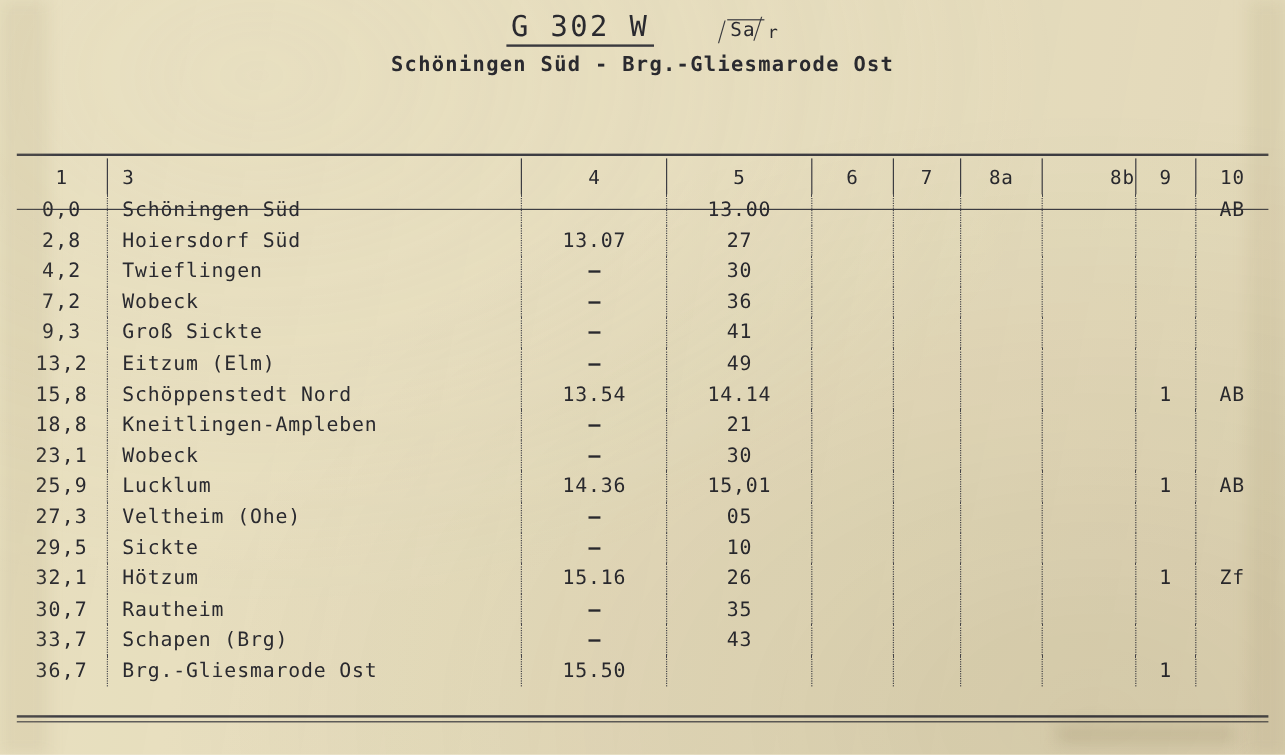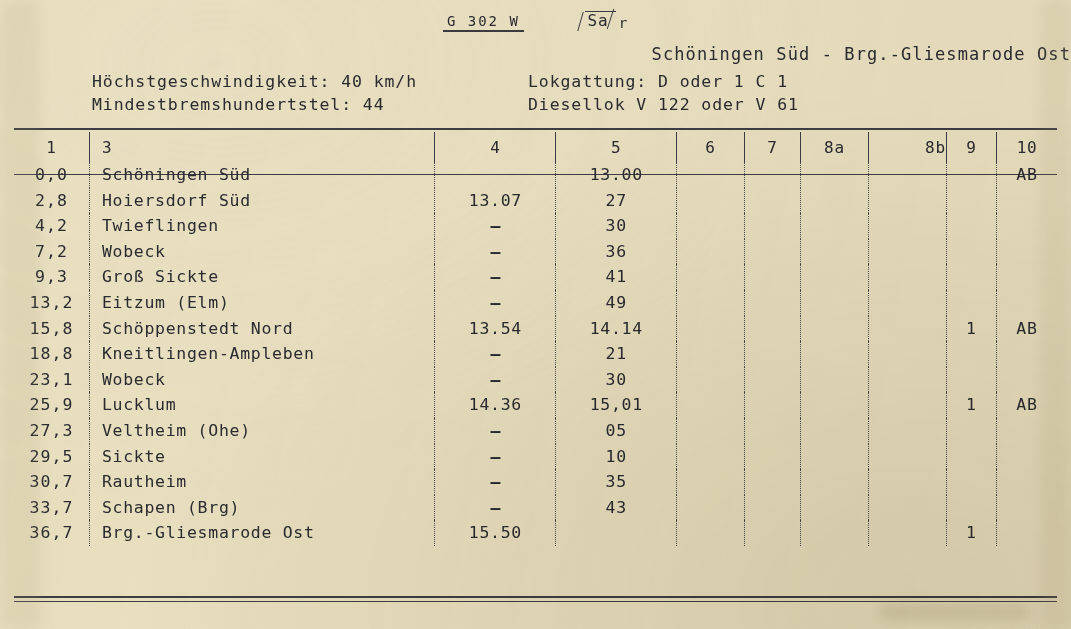--- a/index.html
+++ b/index.html
@@ -40,21 +40,21 @@
     left: 0;
     width: 100%;
     text-align: center;
     font-size: 19px;
     letter-spacing: 1px;
   }
   .train-no {
     display: inline-block;
     border-bottom: 2px solid #3a3a40;
     padding: 0 4px 1px 4px;
-    font-size: 14px;
+    font-size: 24px;
     letter-spacing: 2px;
   }
   .sa-mark {
     display: inline-block;
     margin-left: 44px;
     position: relative;
     font-size: 17px;
     letter-spacing: 1px;
   }
   .sa-mark .radical {
@@ -106,23 +106,24 @@
     font-size: 14px;
     margin-left: 8px;
     vertical-align: -2px;
   }
 
   .route-line {
     position: absolute;
     top: 44px;
     left: 0;
     width: 100%;
-    text-align: right;
+    text-align: center;
     font-size: 17px;
     letter-spacing: 1.1px;
+    font-weight: bold;
   }
   .spec-block {
     position: absolute;
     top: 70px;
     left: 92px;
     right: 40px;
     font-size: 16.5px;
     letter-spacing: 0.9px;
     line-height: 23px;
   }
@@ -208,30 +209,20 @@
 
   <div class="title-row">
     <span class="train-no">G 302 W</span>
     <span class="sa-mark">
       <span class="radical"><span class="sa-text">Sa</span></span><span class="slash"></span><span class="sub-r">r</span>
     </span>
   </div>
 
   <div class="route-line">Schöningen Süd - Brg.-Gliesmarode Ost</div>
 
-  <div class="spec-block">
-    <div class="spec-row">
-      <div class="spec-left">Höchstgeschwindigkeit: 40 km/h</div>
-      <div class="spec-right">Lokgattung: D oder 1 C 1</div>
-    </div>
-    <div class="spec-row">
-      <div class="spec-left">Mindestbremshundertstel: 44</div>
-      <div class="spec-right">Diesellok V 122 oder V 61</div>
-    </div>
-  </div>
 
   <div class="rule rule-top"></div>
   <div class="rule rule-under-head"></div>
 
   <table class="sched">
     <thead>
       <tr>
         <th class="c-km">1</th>
         <th class="c-name vsep">3</th>
         <th class="c-an vsep">4</th>
@@ -383,20 +374,32 @@
           <td class="c-an vsep-dot"><span class="dash">–</span></td>
           <td class="c-ab vsep-dot">10</td>
           <td class="c-6 vsep-dot"></td>
           <td class="c-7 vsep-dot"></td>
           <td class="c-8a vsep-dot"></td>
           <td class="c-8b vsep-dot"></td>
           <td class="c-9 vsep-dot"></td>
           <td class="c-10 vsep-dot"></td>
         </tr>
         <tr>
+          <td class="c-km km-cell">32,1</td>
+          <td class="c-name vsep-dot">Hötzum</td>
+          <td class="c-an vsep-dot">15.16</td>
+          <td class="c-ab vsep-dot">26</td>
+          <td class="c-6 vsep-dot"></td>
+          <td class="c-7 vsep-dot"></td>
+          <td class="c-8a vsep-dot"></td>
+          <td class="c-8b vsep-dot"></td>
+          <td class="c-9 vsep-dot">1</td>
+          <td class="c-10 vsep-dot">Zf</td>
+        </tr>
+        <tr>
           <td class="c-km km-cell">30,7</td>
           <td class="c-name vsep-dot">Rautheim</td>
           <td class="c-an vsep-dot"><span class="dash">–</span></td>
           <td class="c-ab vsep-dot">35</td>
           <td class="c-6 vsep-dot"></td>
           <td class="c-7 vsep-dot"></td>
           <td class="c-8a vsep-dot"></td>
           <td class="c-8b vsep-dot"></td>
           <td class="c-9 vsep-dot"></td>
           <td class="c-10 vsep-dot"></td>

